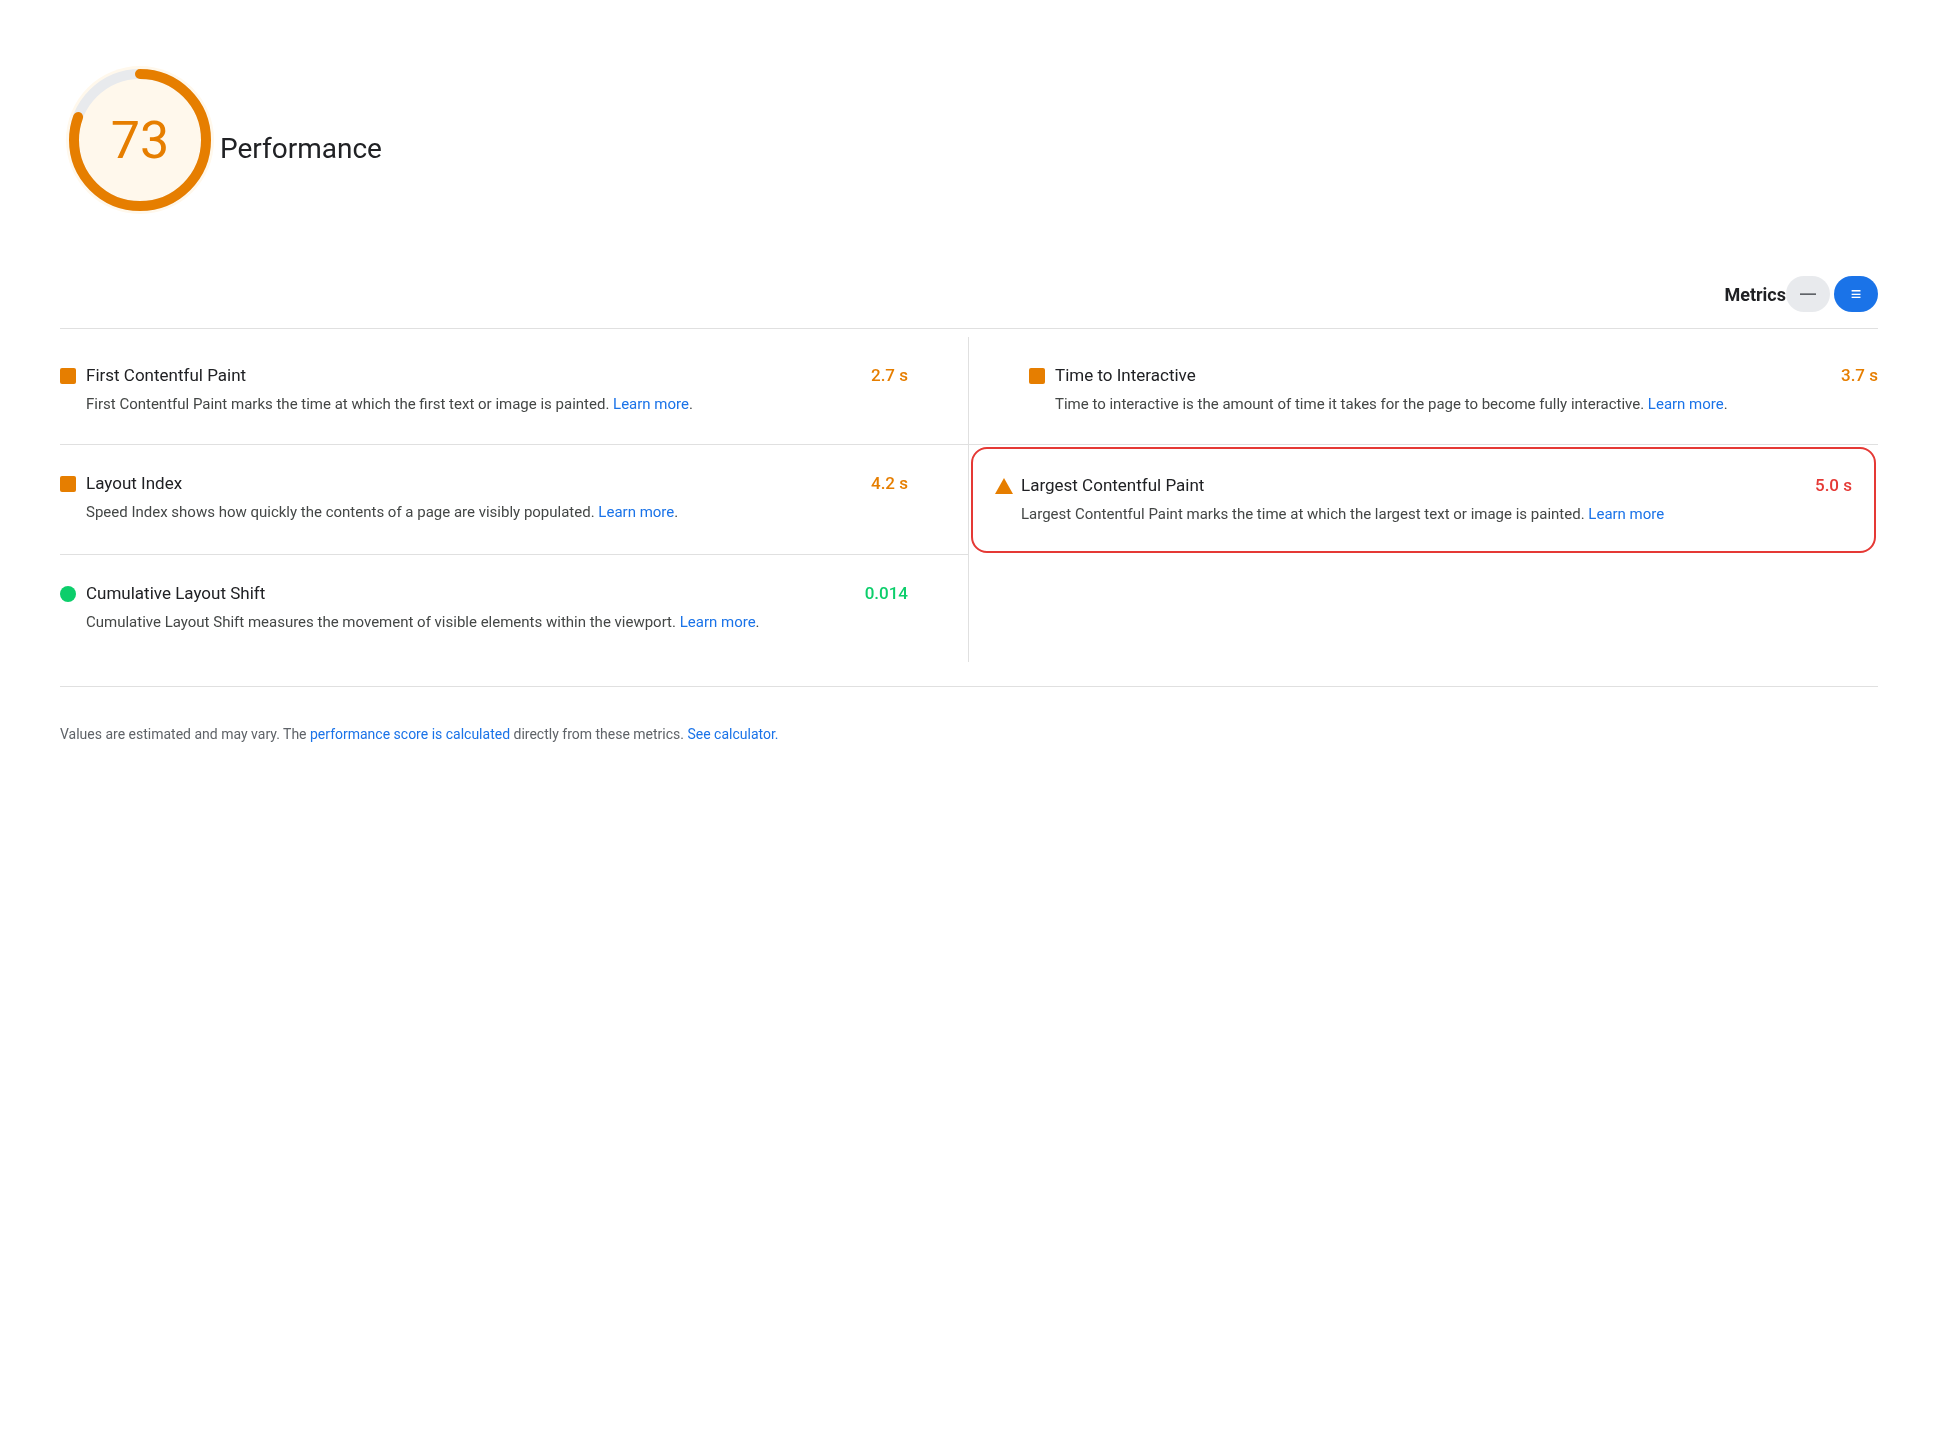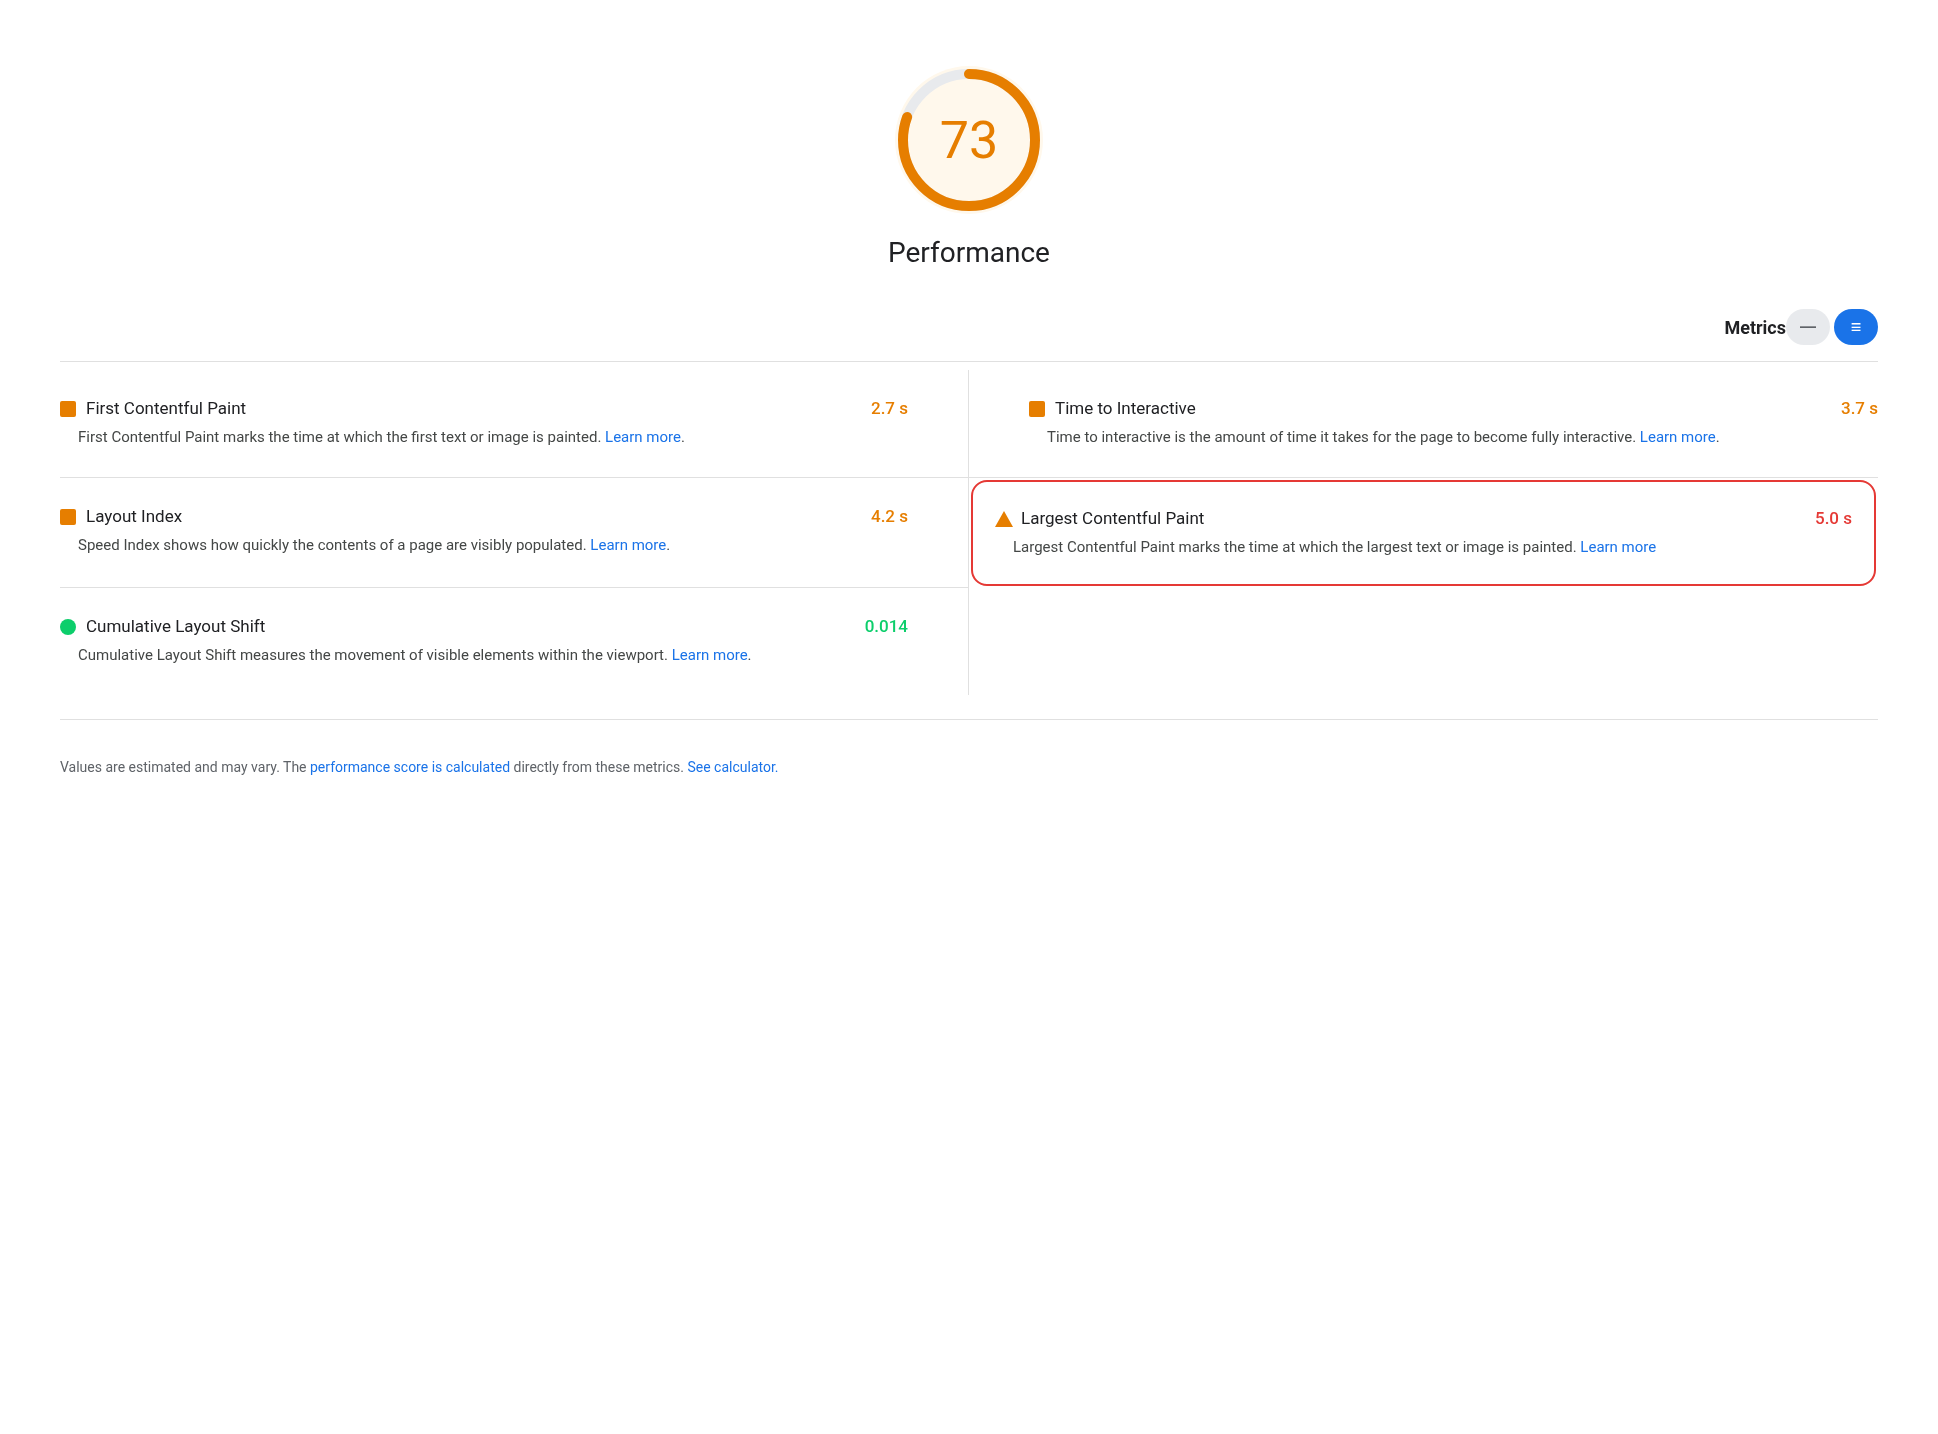--- a/index.html
+++ b/index.html
@@ -7,21 +7,21 @@
       font-family: -apple-system, BlinkMacSystemFont, 'Segoe UI', Roboto, sans-serif;
       background: #fff;
       color: #202124;
       padding: 40px 60px;
       max-width: 1938px;
     }
 
     
     .score-section {
       display: flex;
-      flex-direction: column;
+      flex-direction: row;
       align-items: center;
       margin-bottom: 40px;
       padding-top: 20px;
     }
 
     .score-circle-container {
       position: relative;
       width: 160px;
       height: 160px;
       margin-bottom: 16px;
@@ -181,21 +181,21 @@
     }
 
     .value-orange { color: #e67e00; }
     .value-red { color: #e53935; }
     .value-green { color: #0cce6b; }
 
     .metric-description {
       font-size: 15px;
       color: #444746;
       line-height: 1.5;
-      margin-left: 18px;
+      margin-left: 26px;
     }
 
     .metric-link {
       color: #1a73e8;
       text-decoration: none;
     }
 
     
     .footer-note {
       margin-top: 24px;

